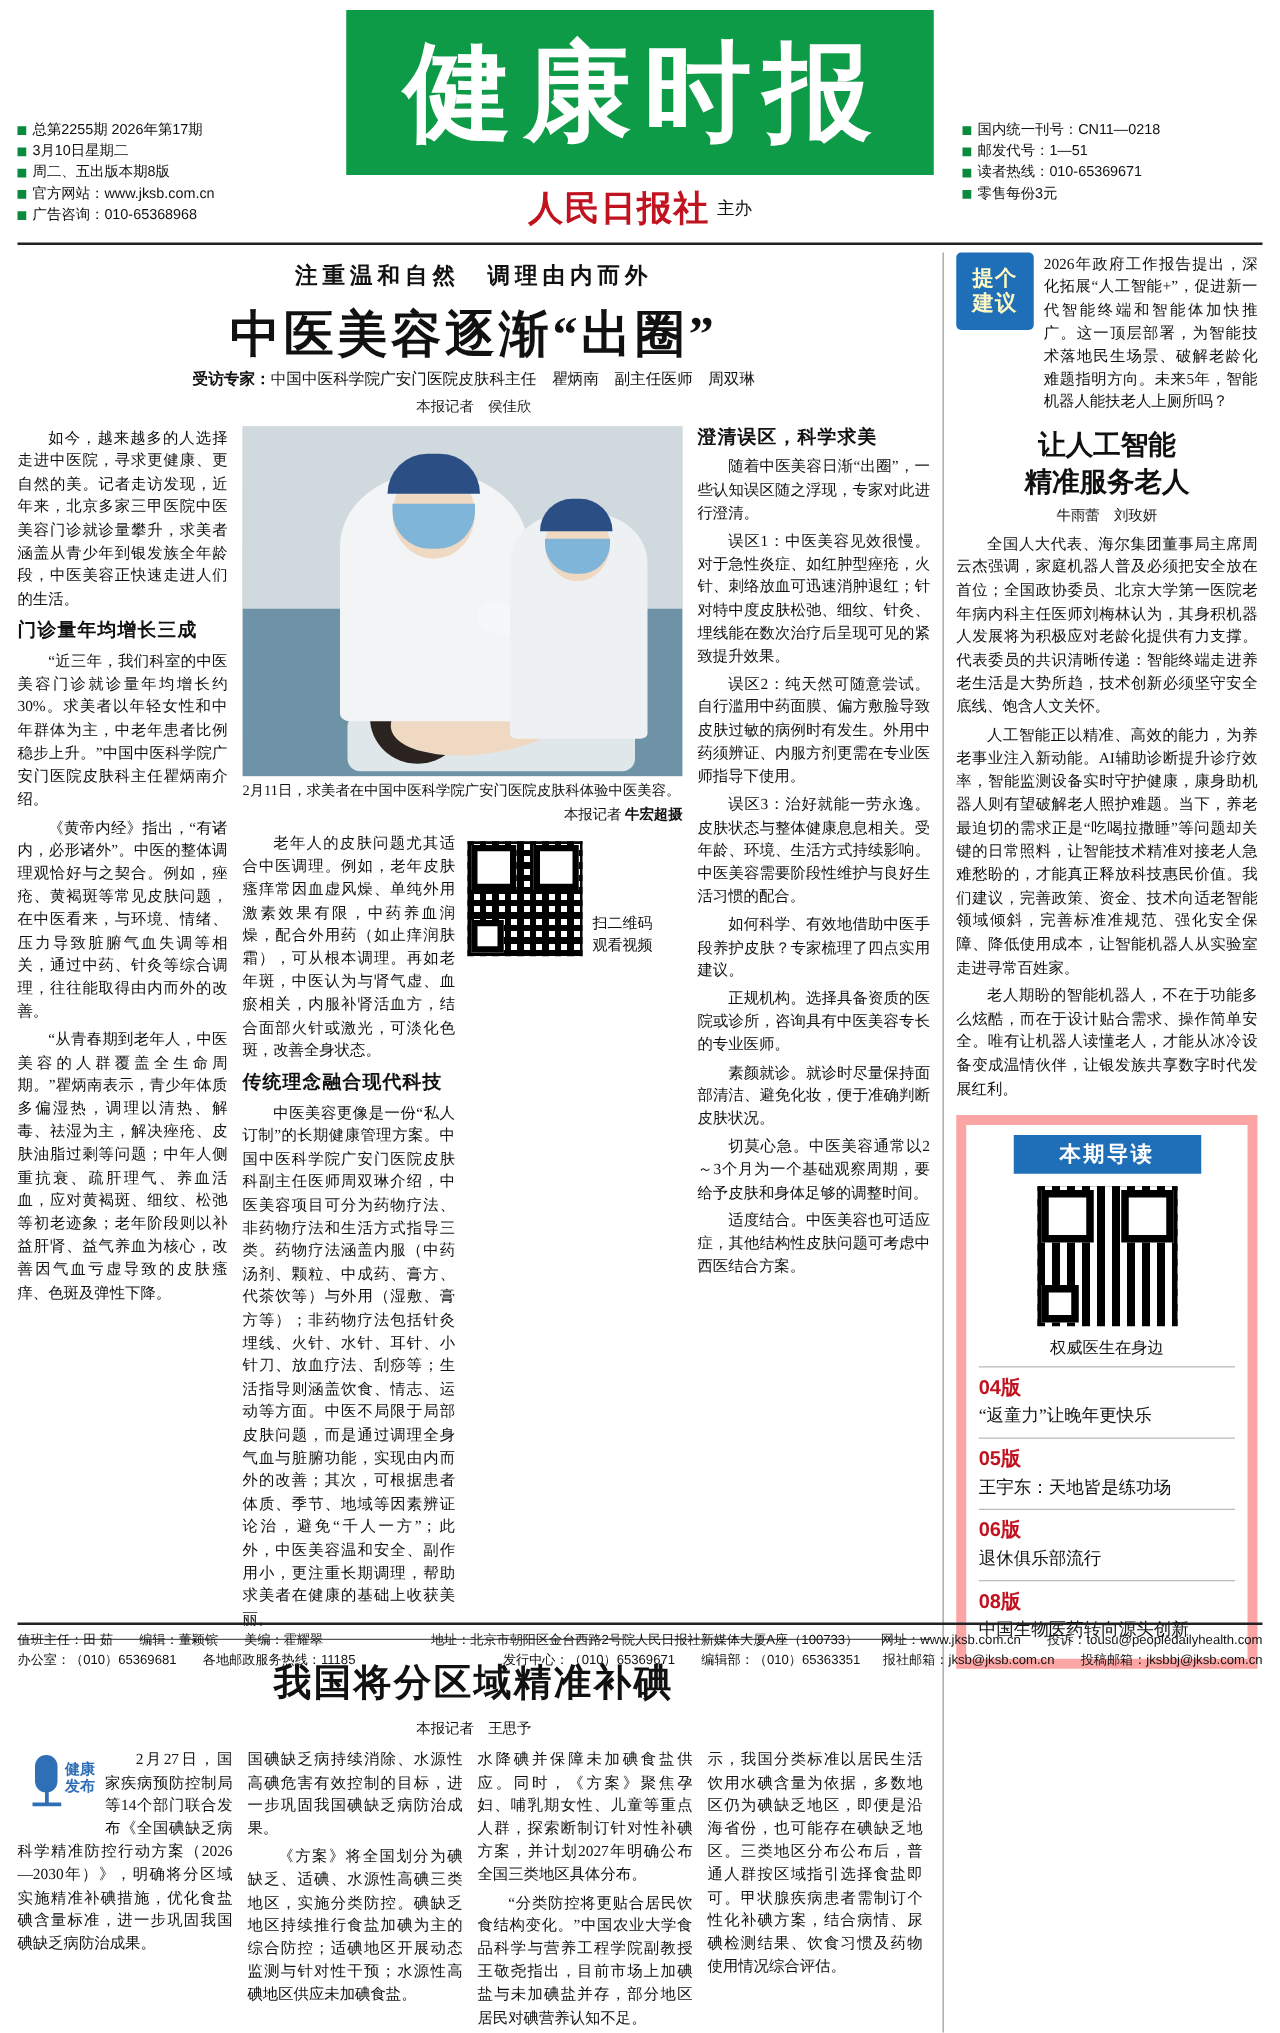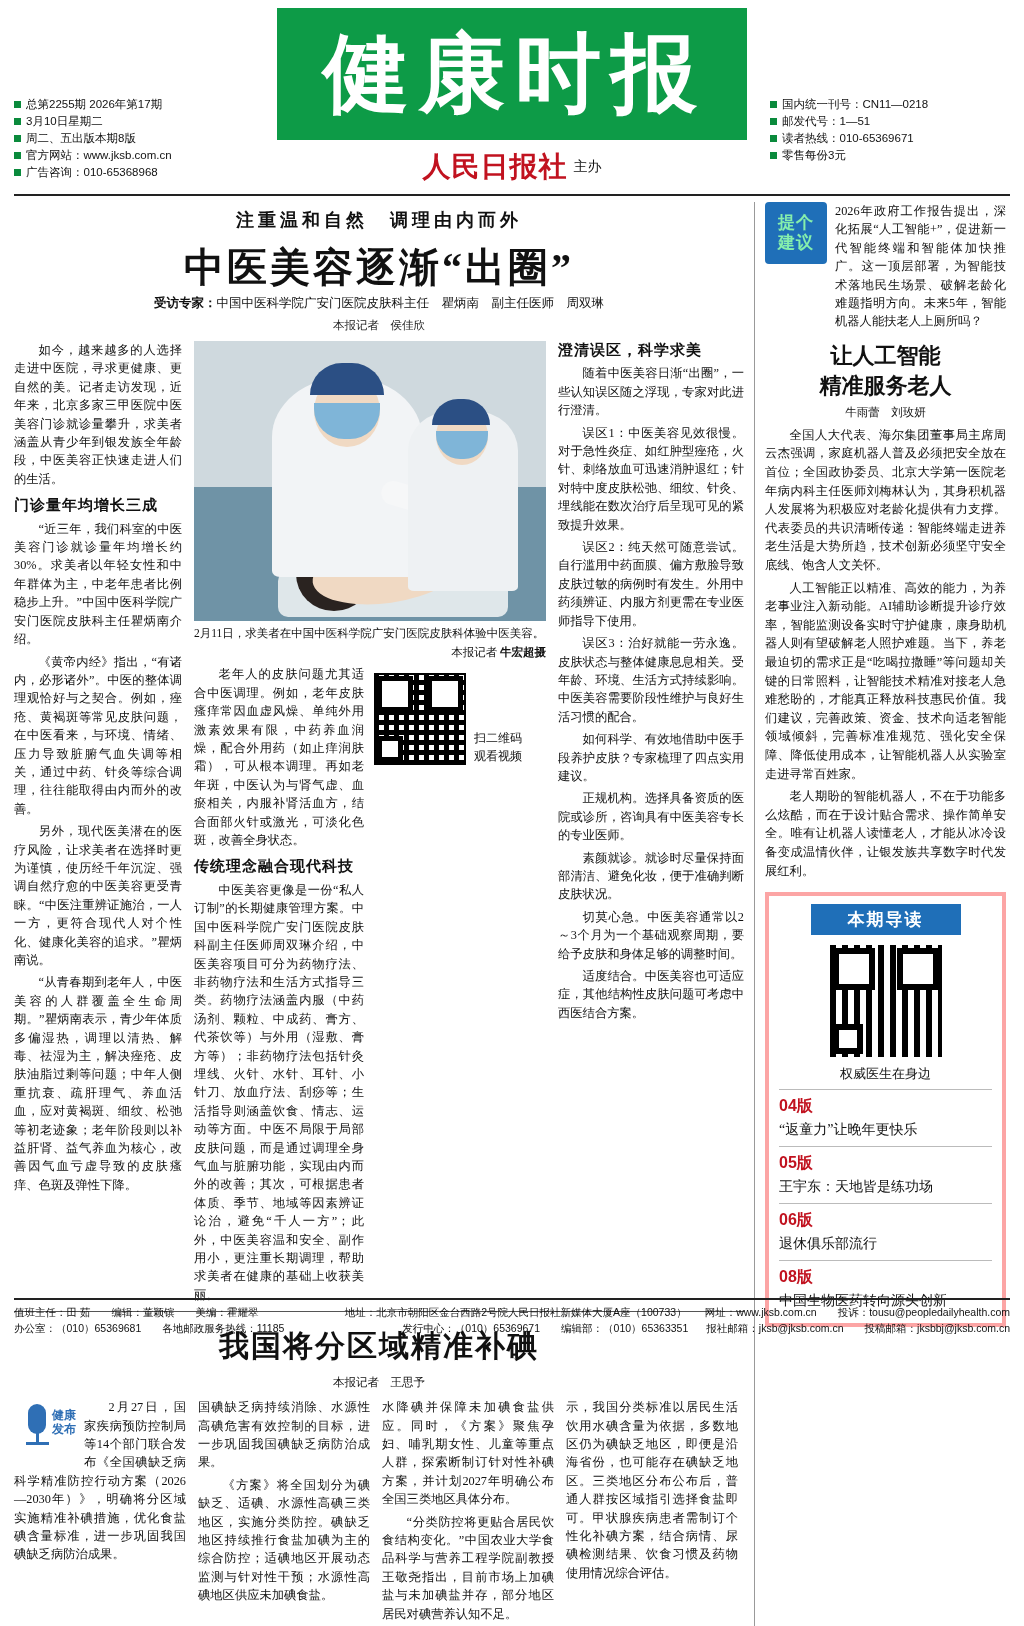--- a/index.html
+++ b/index.html
@@ -91,28 +91,28 @@
   .a2c { width:172px; font-size:12.3px; line-height:18.4px; text-align:justify; }
   .a2c p { margin:0 0 4px 0; text-indent:2em; }
   .badge-mic { width:62px; height:62px; float:left; margin:2px 8px 2px 0; position:relative; }
   .mic-body { position:absolute; left:14px; top:4px; width:18px; height:30px; background:#2f6fb5; border-radius:9px; }
   .mic-stand { position:absolute; left:22px; top:32px; width:3px; height:12px; background:#2f6fb5; }
   .mic-base { position:absolute; left:12px; top:42px; width:23px; height:3px; background:#2f6fb5; }
   .mic-txt { position:absolute; right:0; top:8px; font-size:12px; font-weight:bold; color:#2f6fb5; line-height:14px; font-family:"Liberation Sans", sans-serif; }
 
   
   .tip-wrap { display:flex; gap:8px; }
-  .tip-badge { width:62px; height:62px; background:#1f6fb8; color:#86efac; font-weight:bold; font-size:17px; line-height:20px; display:flex; align-items:center; justify-content:center; text-align:center; border-radius:4px; flex:none; letter-spacing:1px; padding:3px; font-family:"Liberation Serif", serif;}
+  .tip-badge { width:62px; height:62px; background:#1f6fb8; color:#fef9c3; font-weight:bold; font-size:17px; line-height:20px; display:flex; align-items:center; justify-content:center; text-align:center; border-radius:4px; flex:none; letter-spacing:1px; padding:3px; font-family:"Liberation Serif", serif;}
   .tip-text { font-size:12.3px; line-height:18.4px; text-align:justify; }
   .r-title { text-align:center; font-size:22px; font-weight:bold; line-height:30px; margin:10px 0 4px; }
   .r-by { text-align:center; font-size:11.5px; margin-bottom:6px; }
   .r-body { font-size:12.3px; line-height:18.6px; text-align:justify; }
   .r-body p { margin:0 0 4px 0; text-indent:2em; }
 
-  .guide { border:4px solid #fca5a5; margin-top:12px; padding:8px 10px 12px; }
+  .guide { border:8px solid #fca5a5; margin-top:12px; padding:8px 10px 12px; }
   .guide-h { background:#1f6fb8; color:#fff; text-align:center; font-size:17px; font-weight:bold; letter-spacing:2px; padding:4px 0; width:150px; margin:0 auto 10px; }
   .guide-qr { width:112px; height:112px; margin:0 auto; background:
       repeating-linear-gradient(90deg,#000 0 6px,#fff 6px 12px),
       repeating-linear-gradient(0deg,#000 0 6px,#fff 6px 12px);
       position:relative; }
   .guide-qr:before,.guide-qr:after,.guide-qr i { content:""; position:absolute; width:30px; height:30px; border:6px solid #000; background:#fff; }
   .guide-qr:before{left:3px;top:3px;} .guide-qr:after{right:3px;top:3px;} .guide-qr i{left:3px;bottom:3px;}
   .guide-cap { text-align:center; font-size:13px; margin-top:8px; margin-bottom:6px; }
   .g-item { border-top:1px solid #bbb; padding-top:6px; margin-top:6px; }
   .g-no { color:#c1121f; font-size:16px; font-weight:bold; font-family:"Liberation Sans", sans-serif; }
@@ -196,21 +196,20 @@
       </div>
       <div class="byline">本报记者　侯佳欣</div>
 
       <div class="art3">
 
         <div class="col c1">
           <p>如今，越来越多的人选择走进中医院，寻求更健康、更自然的美。记者走访发现，近年来，北京多家三甲医院中医美容门诊就诊量攀升，求美者涵盖从青少年到银发族全年龄段，中医美容正快速走进人们的生活。</p>
           <div class="subhead">门诊量年均增长三成</div>
           <p>“近三年，我们科室的中医美容门诊就诊量年均增长约30%。求美者以年轻女性和中年群体为主，中老年患者比例稳步上升。”中国中医科学院广安门医院皮肤科主任瞿炳南介绍。</p>
           <p>《黄帝内经》指出，“有诸内，必形诸外”。中医的整体调理观恰好与之契合。例如，痤疮、黄褐斑等常见皮肤问题，在中医看来，与环境、情绪、压力导致脏腑气血失调等相关，通过中药、针灸等综合调理，往往能取得由内而外的改善。</p>
-          <p>另外，现代医美潜在的医疗风险，让求美者在选择时更为谨慎，使历经千年沉淀、强调自然疗愈的中医美容更受青睐。“中医注重辨证施治，一人一方，更符合现代人对个性化、健康化美容的追求。”瞿炳南说。</p>
           <p>“从青春期到老年人，中医美容的人群覆盖全生命周期。”瞿炳南表示，青少年体质多偏湿热，调理以清热、解毒、祛湿为主，解决痤疮、皮肤油脂过剩等问题；中年人侧重抗衰、疏肝理气、养血活血，应对黄褐斑、细纹、松弛等初老迹象；老年阶段则以补益肝肾、益气养血为核心，改善因气血亏虚导致的皮肤瘙痒、色斑及弹性下降。</p>
         </div>
 
         <div class="col c2">
           <div class="photo">
             <div class="ph-bg"></div>
             <div class="ph-wall"></div>
             <div class="ph-bed"></div>
             <div class="ph-pillow"></div>
             <div class="ph-hair"></div>

